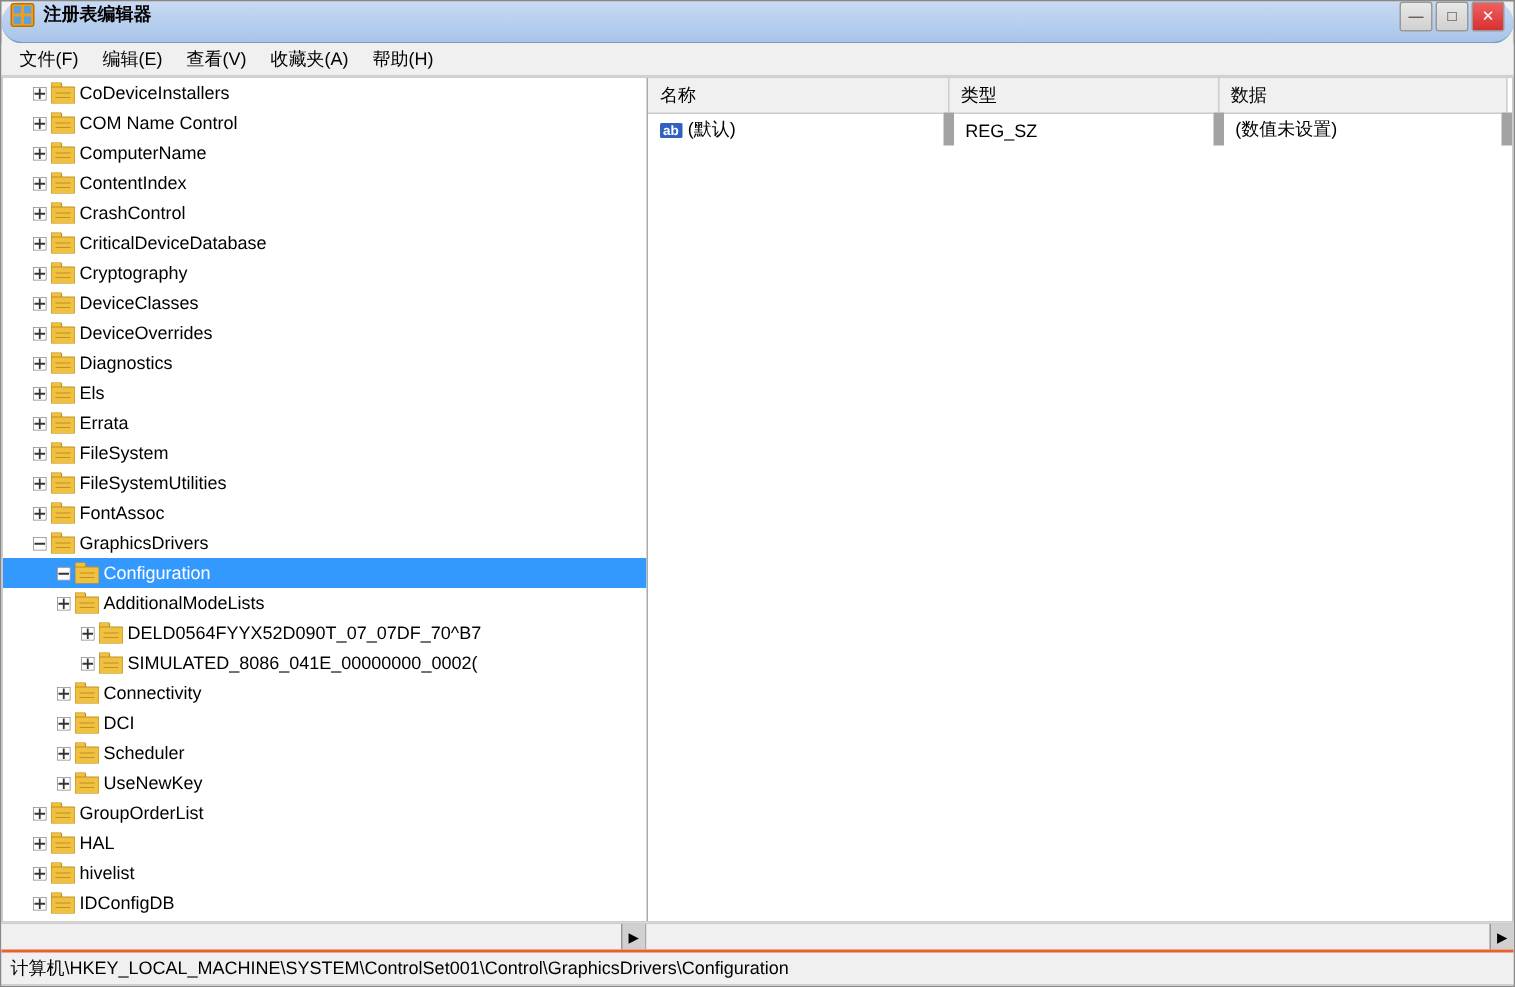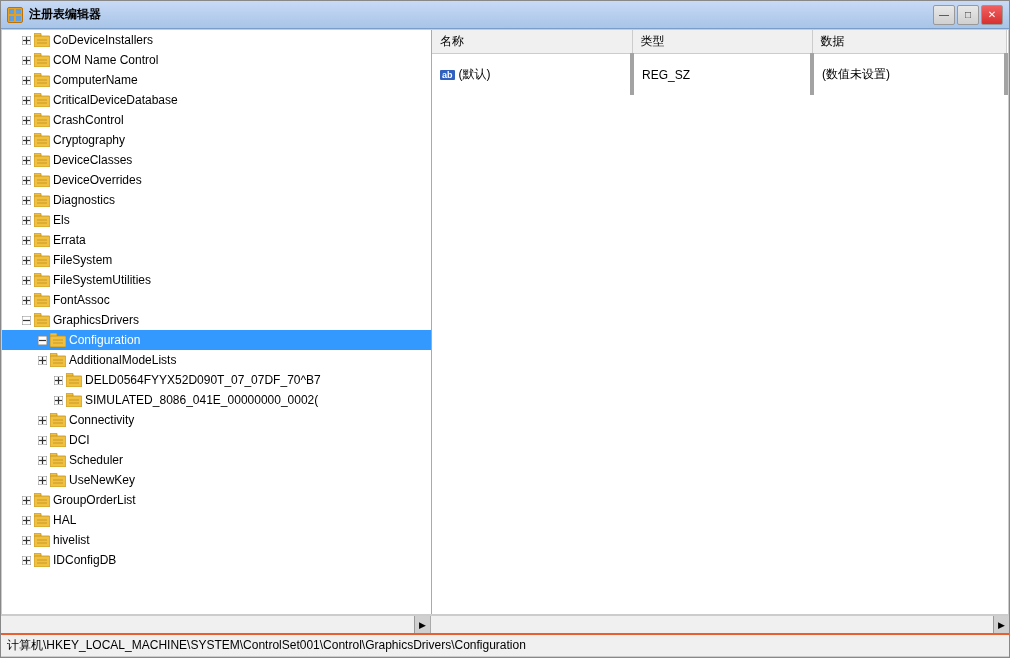--- a/index.html
+++ b/index.html
@@ -17,25 +17,26 @@
       border: 1px solid #888;
       display: flex;
       flex-direction: column;
       background: #f0f0f0;
     }
     
     .title-bar {
       background: linear-gradient(to bottom, #c8daf5 0%, #a8c4e8 100%);
       height: 28px;
       display: flex;
-      align-items: center;
+      align-items: flex-start;
       justify-content: space-between;
       padding: 0 6px;
       border-bottom: 1px solid #7a9ec8;
       flex-shrink: 0;
+      border-radius: 14px;
     }
     .title-bar-left {
       display: flex;
       align-items: center;
       gap: 6px;
     }
     .title-icon {
       width: 16px;
       height: 16px;
       background: #e8a020;
@@ -186,22 +187,22 @@
       border-right: 1px solid #ccc;
       padding: 3px 8px;
       text-align: left;
       font-size: 12px;
       font-weight: normal;
       color: #000;
       cursor: pointer;
       margin-left: 40px;
     }
     .reg-table tbody td {
-      padding: 12px 8px;
-      border-right: 4px solid #a3a3a3;
+      padding: 2px 8px;
+      border-right: 7px solid #a3a3a3;
       font-size: 12px;
       color: #000;
       vertical-align: middle;
     }
     .ab-icon {
       display: inline-block;
       background: #3060c0;
       color: #fff;
       font-size: 9px;
       padding: 0 2px;
@@ -251,20 +252,27 @@
       </div>
       <span class="title-text">注册表编辑器</span>
     </div>
     <div class="title-buttons">
       <div class="title-btn">—</div>
       <div class="title-btn">□</div>
       <div class="title-btn close-btn">✕</div>
     </div>
   </div>
 
+  <div class="menu-bar">
+    <div class="menu-item">文件(F)</div>
+    <div class="menu-item">编辑(E)</div>
+    <div class="menu-item">查看(V)</div>
+    <div class="menu-item">收藏夹(A)</div>
+    <div class="menu-item">帮助(H)</div>
+  </div>
 
   <div class="main-content">
 
     <div class="tree-panel">
       <div class="tree-content" id="tree-content">
 
       <div class="tree-item">
             <span class="tree-indent" style="width: 16px; display: inline-block;"></span>
             <span class="expander">
               <svg width="9" height="9" viewBox="0 0 9 9">
@@ -323,38 +331,55 @@
                 <line x1="1" y1="4.5" x2="8" y2="4.5" stroke="#333" stroke-width="1.2"></line>
                 <line x1="4.5" y1="1" x2="4.5" y2="8" stroke="#333" stroke-width="1.2"></line>
               </svg>
             </span>
             <svg width="16" height="14" viewBox="0 0 16 14" style="margin-right: 3px; flex-shrink: 0;">
               <rect x="0" y="0" width="7" height="4" rx="1" fill="#f0c040" stroke="#c09020" stroke-width="0.8"></rect>
               <rect x="0" y="3" width="16" height="11" rx="1" fill="#f0c040" stroke="#c09020" stroke-width="0.8"></rect>
               <line x1="3" y1="7" x2="13" y2="7" stroke="#c09020" stroke-width="0.8"></line>
               <line x1="3" y1="10" x2="13" y2="10" stroke="#c09020" stroke-width="0.8"></line>
             </svg>
+            <span class="item-label">ContentIndex</span>
+          </div>
+          <div class="tree-item">
+            <span class="tree-indent" style="width: 16px; display: inline-block;"></span>
+            <span class="expander">
+              <svg width="9" height="9" viewBox="0 0 9 9">
+                <rect x="0" y="0" width="9" height="9" fill="white" stroke="#888" stroke-width="1"></rect>
+                <line x1="1" y1="4.5" x2="8" y2="4.5" stroke="#333" stroke-width="1.2"></line>
+                <line x1="4.5" y1="1" x2="4.5" y2="8" stroke="#333" stroke-width="1.2"></line>
+              </svg>
+            </span>
+            <svg width="16" height="14" viewBox="0 0 16 14" style="margin-right: 3px; flex-shrink: 0;">
+              <rect x="0" y="0" width="7" height="4" rx="1" fill="#f0c040" stroke="#c09020" stroke-width="0.8"></rect>
+              <rect x="0" y="3" width="16" height="11" rx="1" fill="#f0c040" stroke="#c09020" stroke-width="0.8"></rect>
+              <line x1="3" y1="7" x2="13" y2="7" stroke="#c09020" stroke-width="0.8"></line>
+              <line x1="3" y1="10" x2="13" y2="10" stroke="#c09020" stroke-width="0.8"></line>
+            </svg>
+            <span class="item-label">CrashControl</span>
+          </div>
+          <div class="tree-item">
+            <span class="tree-indent" style="width: 16px; display: inline-block;"></span>
+            <span class="expander">
+              <svg width="9" height="9" viewBox="0 0 9 9">
+                <rect x="0" y="0" width="9" height="9" fill="white" stroke="#888" stroke-width="1"></rect>
+                <line x1="1" y1="4.5" x2="8" y2="4.5" stroke="#333" stroke-width="1.2"></line>
+                <line x1="4.5" y1="1" x2="4.5" y2="8" stroke="#333" stroke-width="1.2"></line>
+              </svg>
+            </span>
+            <svg width="16" height="14" viewBox="0 0 16 14" style="margin-right: 3px; flex-shrink: 0;">
+              <rect x="0" y="0" width="7" height="4" rx="1" fill="#f0c040" stroke="#c09020" stroke-width="0.8"></rect>
+              <rect x="0" y="3" width="16" height="11" rx="1" fill="#f0c040" stroke="#c09020" stroke-width="0.8"></rect>
+              <line x1="3" y1="7" x2="13" y2="7" stroke="#c09020" stroke-width="0.8"></line>
+              <line x1="3" y1="10" x2="13" y2="10" stroke="#c09020" stroke-width="0.8"></line>
+            </svg>
             <span class="item-label">CriticalDeviceDatabase</span>
-          </div>
-          <div class="tree-item">
-            <span class="tree-indent" style="width: 16px; display: inline-block;"></span>
-            <span class="expander">
-              <svg width="9" height="9" viewBox="0 0 9 9">
-                <rect x="0" y="0" width="9" height="9" fill="white" stroke="#888" stroke-width="1"></rect>
-                <line x1="1" y1="4.5" x2="8" y2="4.5" stroke="#333" stroke-width="1.2"></line>
-                <line x1="4.5" y1="1" x2="4.5" y2="8" stroke="#333" stroke-width="1.2"></line>
-              </svg>
-            </span>
-            <svg width="16" height="14" viewBox="0 0 16 14" style="margin-right: 3px; flex-shrink: 0;">
-              <rect x="0" y="0" width="7" height="4" rx="1" fill="#f0c040" stroke="#c09020" stroke-width="0.8"></rect>
-              <rect x="0" y="3" width="16" height="11" rx="1" fill="#f0c040" stroke="#c09020" stroke-width="0.8"></rect>
-              <line x1="3" y1="7" x2="13" y2="7" stroke="#c09020" stroke-width="0.8"></line>
-              <line x1="3" y1="10" x2="13" y2="10" stroke="#c09020" stroke-width="0.8"></line>
-            </svg>
-            <span class="item-label">CrashControl</span>
           </div>
           <div class="tree-item">
             <span class="tree-indent" style="width: 16px; display: inline-block;"></span>
             <span class="expander">
               <svg width="9" height="9" viewBox="0 0 9 9">
                 <rect x="0" y="0" width="9" height="9" fill="white" stroke="#888" stroke-width="1"></rect>
                 <line x1="1" y1="4.5" x2="8" y2="4.5" stroke="#333" stroke-width="1.2"></line>
                 <line x1="4.5" y1="1" x2="4.5" y2="8" stroke="#333" stroke-width="1.2"></line>
               </svg>
             </span>

